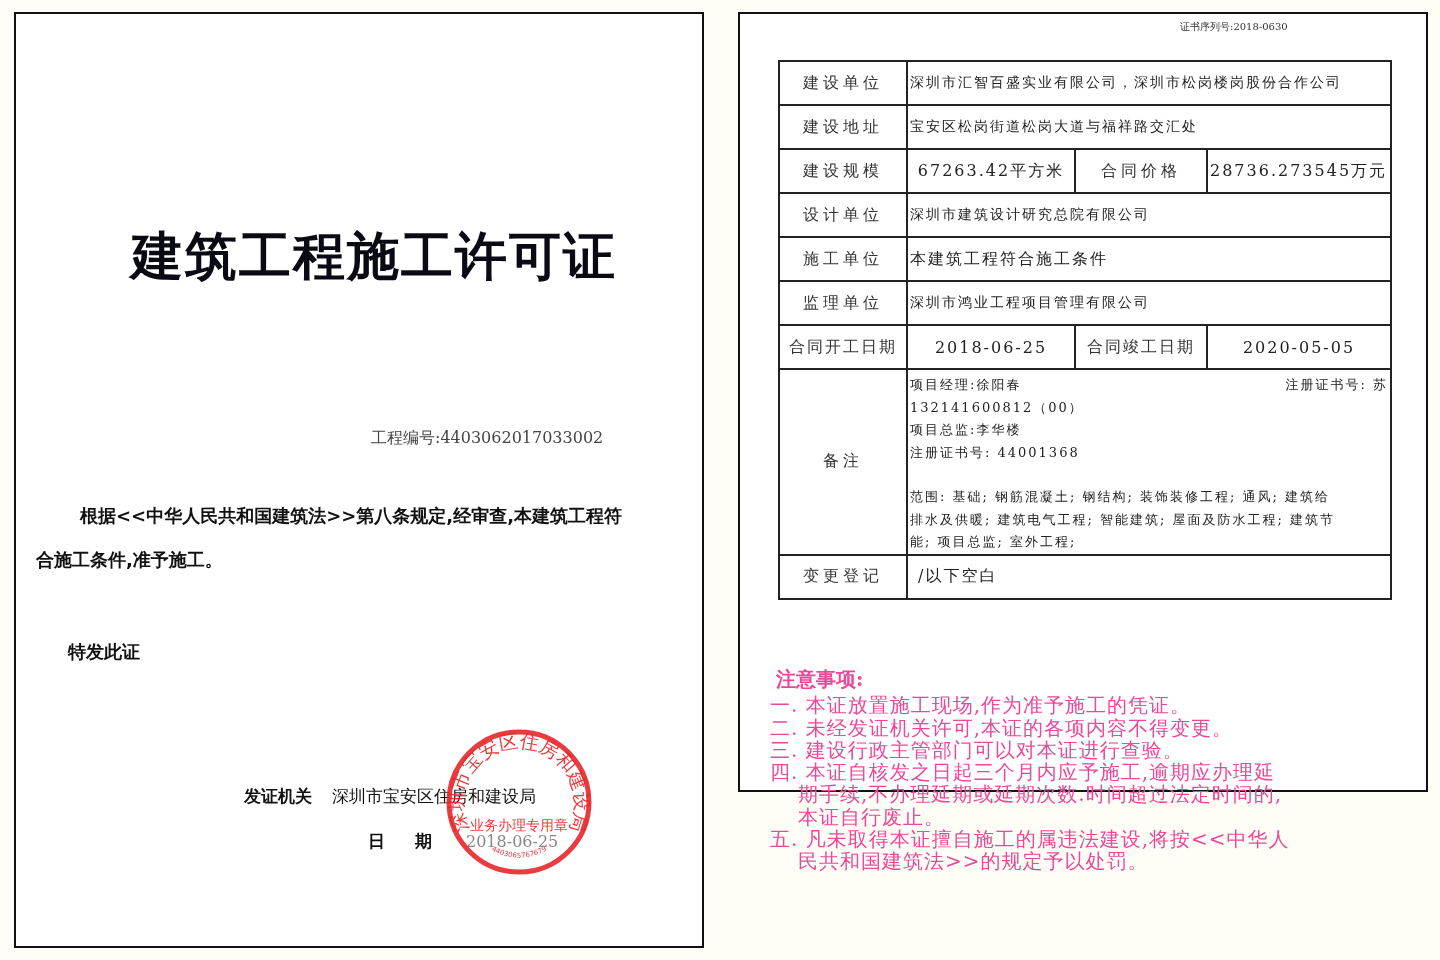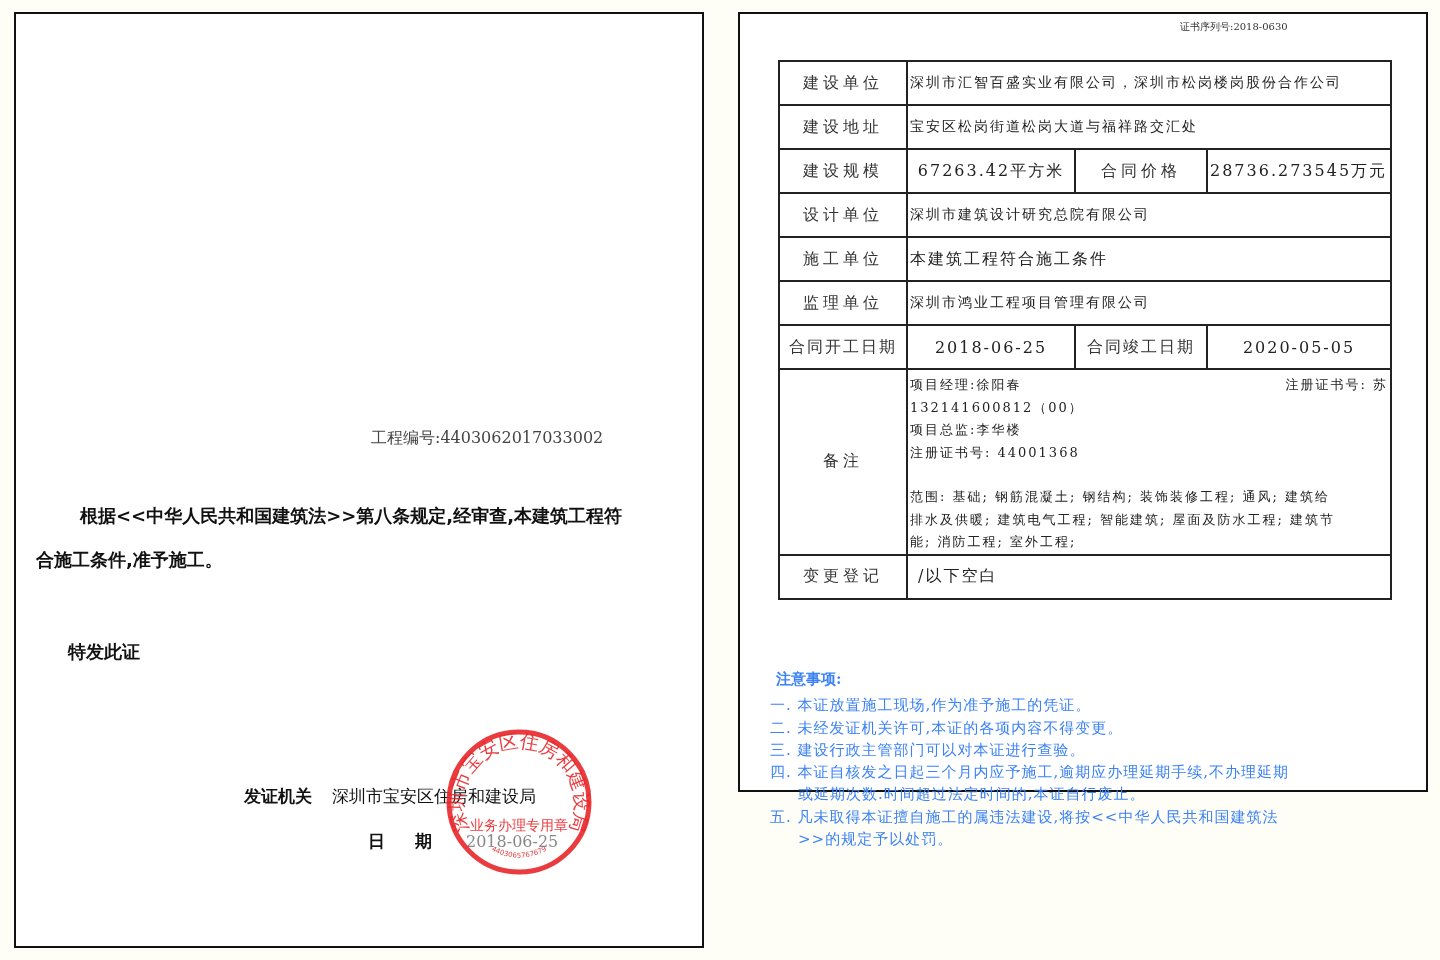--- a/index.html
+++ b/index.html
@@ -61,29 +61,30 @@
   table.info td.lbl { text-align:center; font-size:16px; letter-spacing:4px; color:#333; width:124px; }
   table.info td.big { font-size:16px; }
   table.info td.center { text-align:center; font-size:16px; }
   table.info td.remark { height:174px; vertical-align:top; padding-top:4px; line-height:22.5px; font-size:13px; }
   .rm-line { display:flex; justify-content:space-between; white-space:nowrap; }
   .rm-line2 { display:flex; white-space:nowrap;flex-direction:column; }
   .rm-line2 .a { width:230px; }
   .blank { height:22px; }
 
   .notes {
-    position:absolute; left:30px; top:654px; width:520px; font-size:15px; line-height:22.3px; color:#3b82f6;
+    position:absolute; left:30px; top:654px; width:520px; font-size:20px; line-height:22.3px; color:#ec4899;
   }
   .notes .head { margin-left:6px; font-weight:bold; margin-bottom:4px; }
   .notes .item { padding-left:28px; text-indent:-28px; letter-spacing:1px; }
 </style>
 </head>
 <body>
 
 <div id="left-page" class="page">
+  <div class="main-title">建筑工程施工许可证</div>
   <div class="project-no">
     <span>工程编号:</span><span>4403062017033002</span>
   </div>
   <div class="body-para">根据&lt;&lt;中华人民共和国建筑法&gt;&gt;第八条规定,经审查,本建筑工程符合施工条件,准予施工。</div>
   <div class="special">特发此证</div>
   <div class="issuer-row">
     <span class="lbl">发证机关</span><span>深圳市宝安区住房和建设局</span>
   </div>
   <div class="date-row">
     <span class="lbl">日期</span><span class="val">2018-06-25</span>
@@ -157,21 +158,21 @@
           <span>注册证书号: 苏</span>
         </div>
         <div>132141600812（00）</div>
         <div class="rm-line2">
           <span class="a">项目总监:李华楼</span>
           <span>注册证书号: 44001368</span>
         </div>
         <div class="blank"></div>
         <div>范围: 基础; 钢筋混凝土; 钢结构; 装饰装修工程;  通风; 建筑给</div>
         <div>排水及供暖;  建筑电气工程;  智能建筑; 屋面及防水工程; 建筑节</div>
-        <div>能; 消防工程; 室外工程;</div>
+        <div>能; 项目总监; 室外工程;</div>
       </td>
     </tr>
     <tr>
       <td class="lbl">变更登记</td>
       <td colspan="3" class="big" style="padding-left:10px">/以下空白</td>
     </tr>
   </tbody>
     </table>
 
   <div class="notes">

